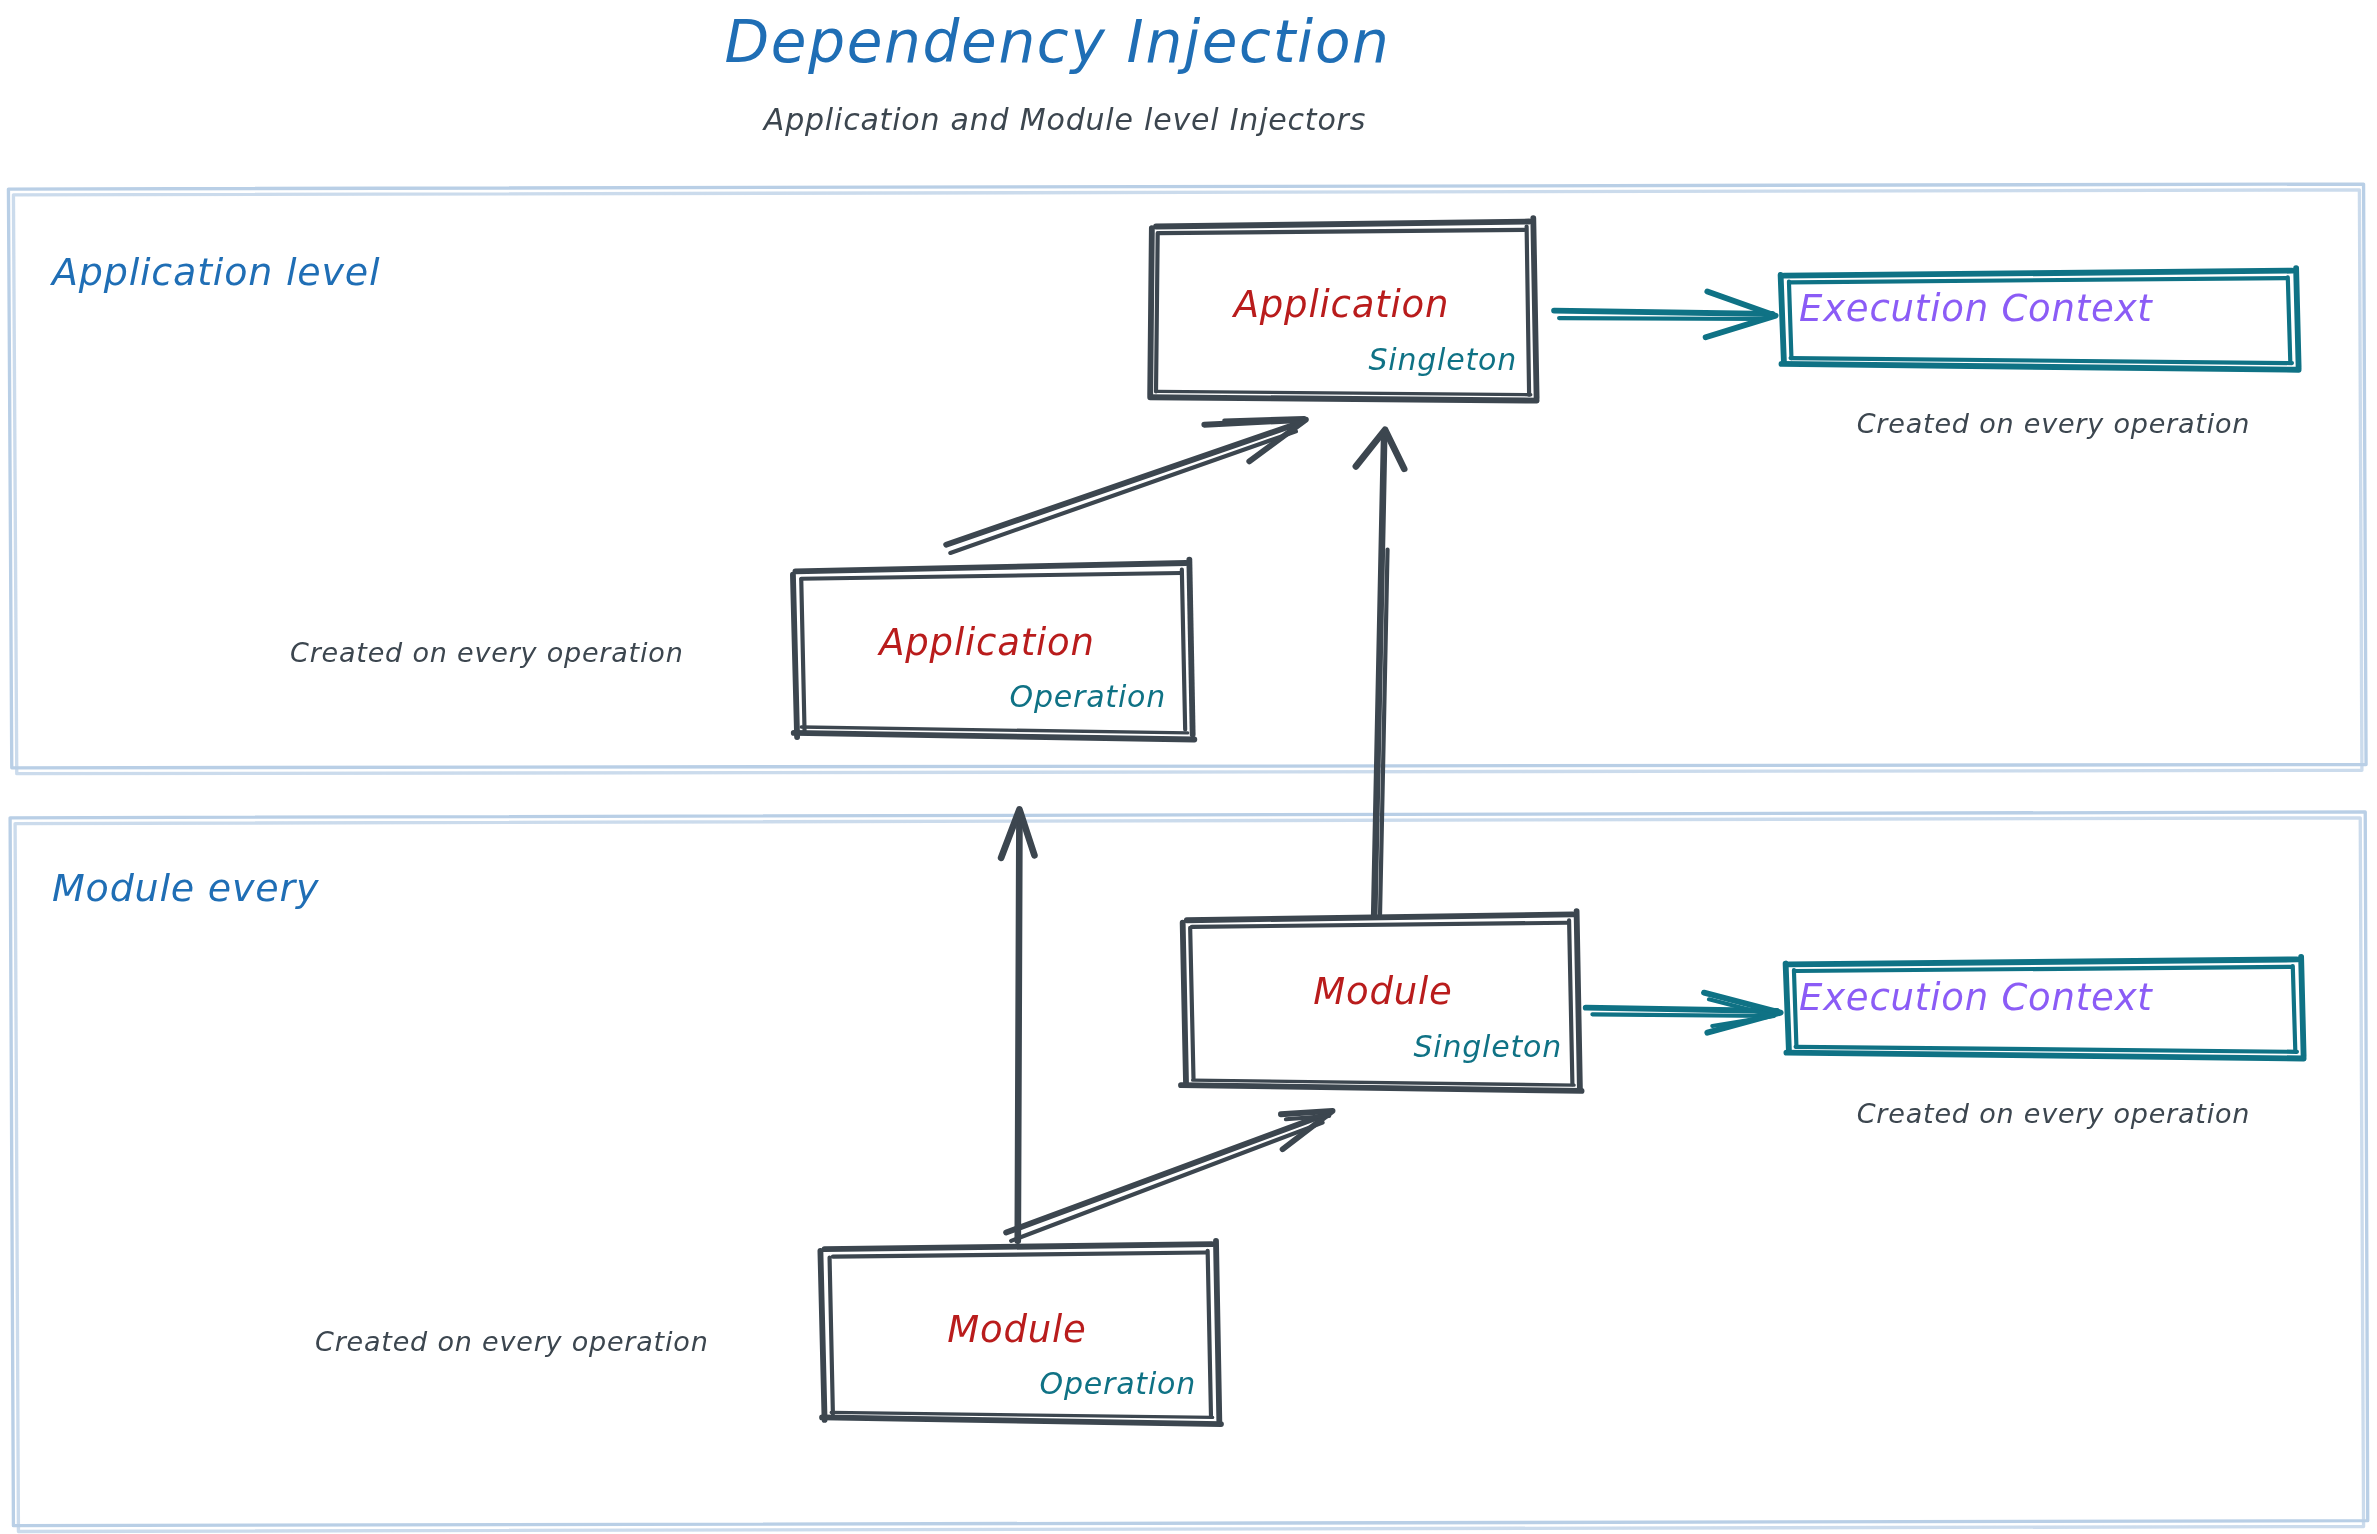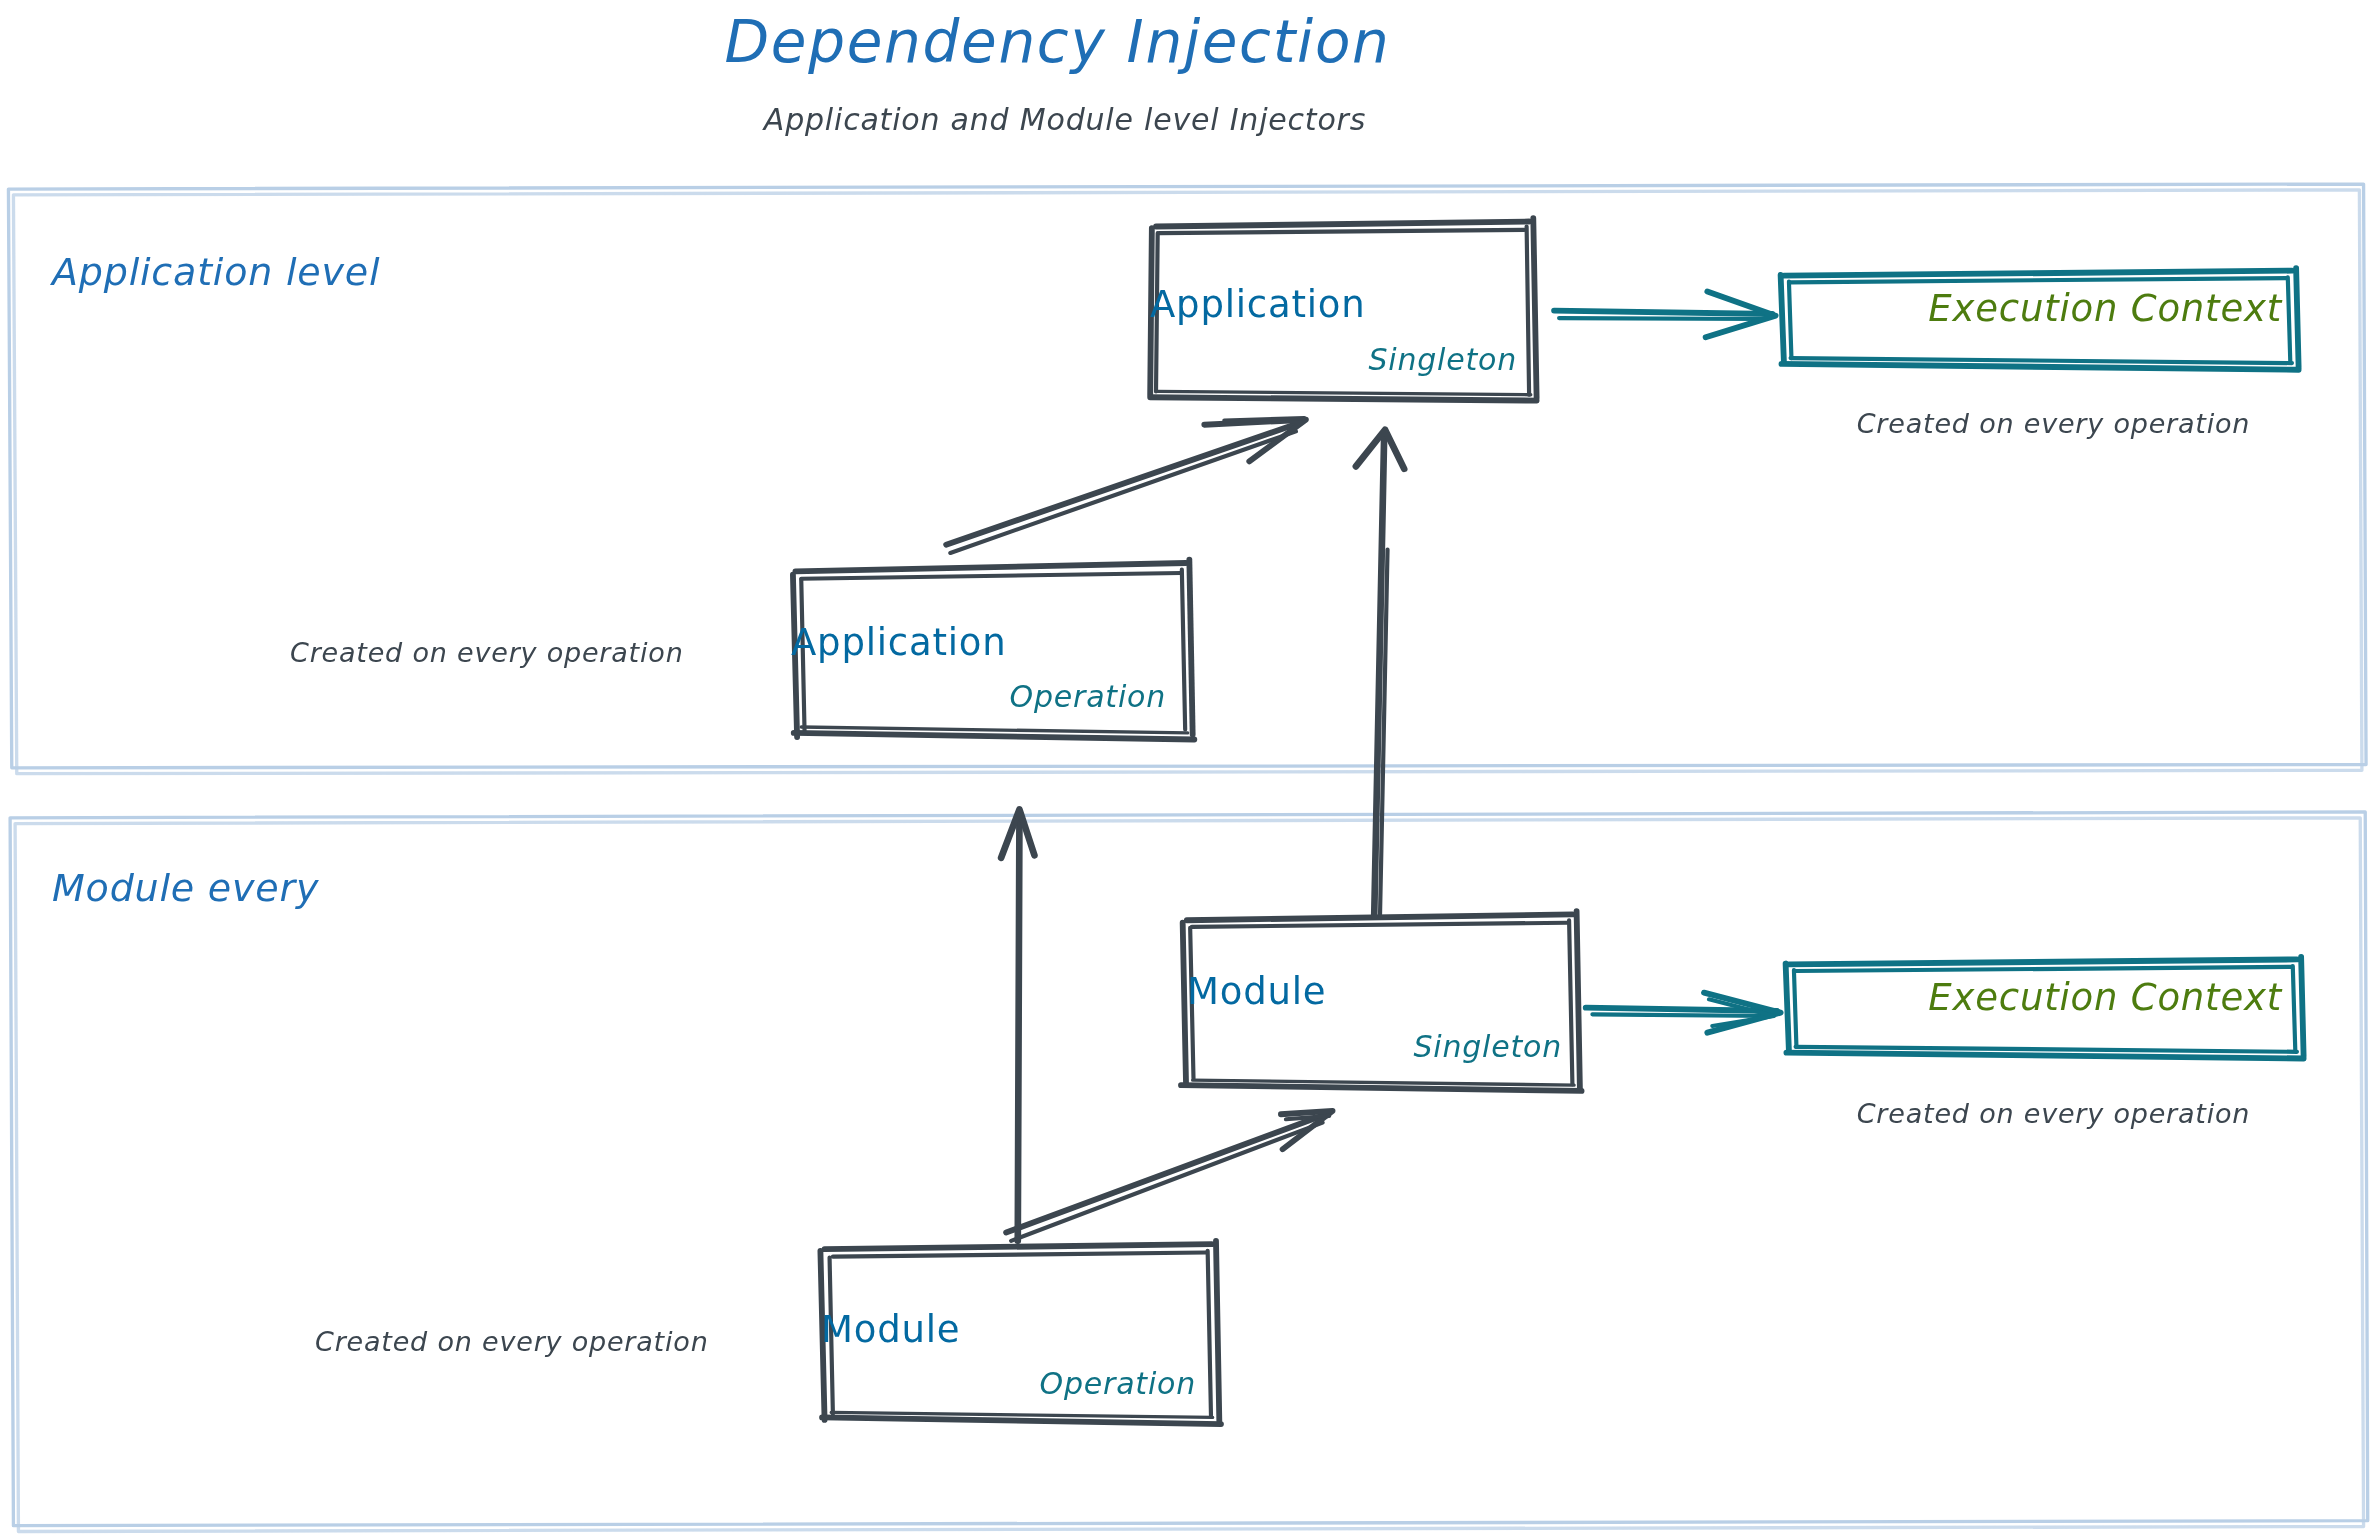--- a/index.html
+++ b/index.html
@@ -58,36 +58,37 @@
     color: #1f6eb5;
     font-style: italic;
     letter-spacing: 0.8px;
   }
   #lbl-app-level { left: 52px; top: 242px; margin-top: 8px; }
   #lbl-mod-level { left: 52px; top: 866px; }
 
   
   .node-title {
     font-size: 37px;
-    color: #0369a1;
-    text-align: left;
+    color: #b91c1c;
+    font-style: italic;
+    text-align: center;
     letter-spacing: 0.8px;
   }
   .node-scope {
     font-size: 30px;
     color: #0f7285;
     font-style: italic;
     text-align: right;
     letter-spacing: 0.8px;
   }
   .ec-title {
     font-size: 37px;
-    color: #4d7c0f;
-    font-style: italic;
-    text-align: right;
+    color: #8b5cf6;
+    font-style: italic;
+    text-align: left;
     letter-spacing: 0.8px;
   }
   .caption {
     font-size: 27px;
     color: #3c464f;
     font-style: italic;
     letter-spacing: 0.8px;
   }
 
   

